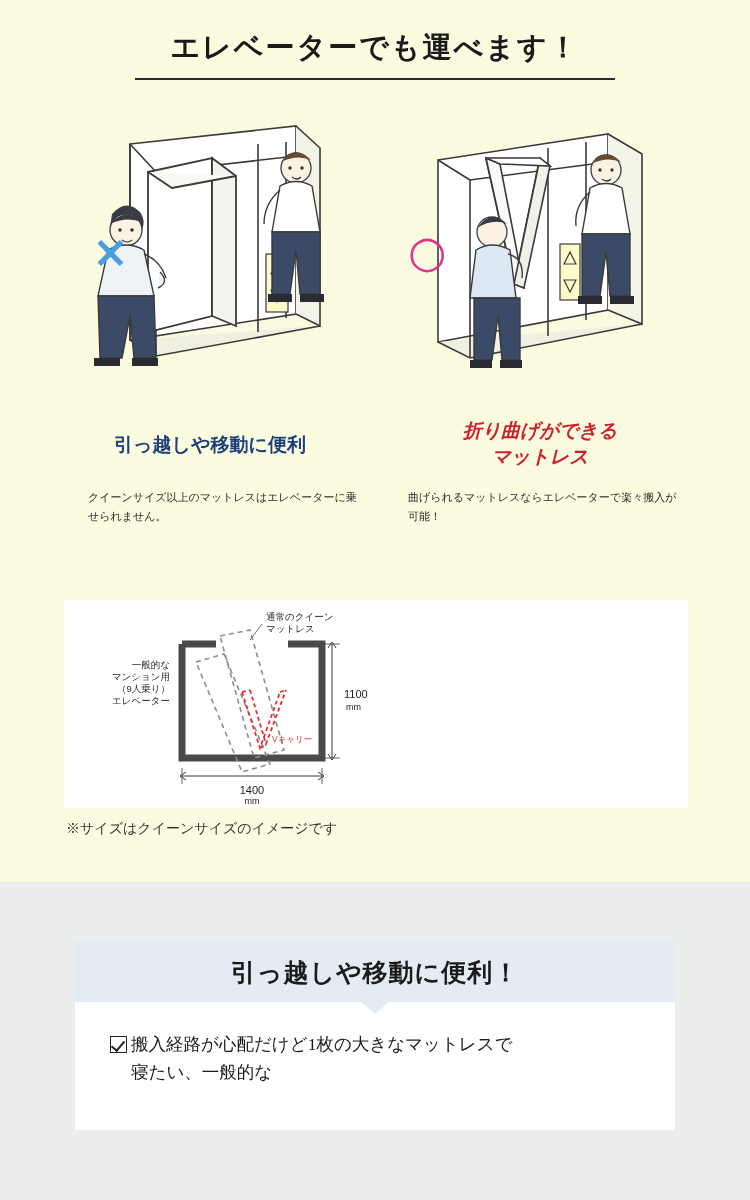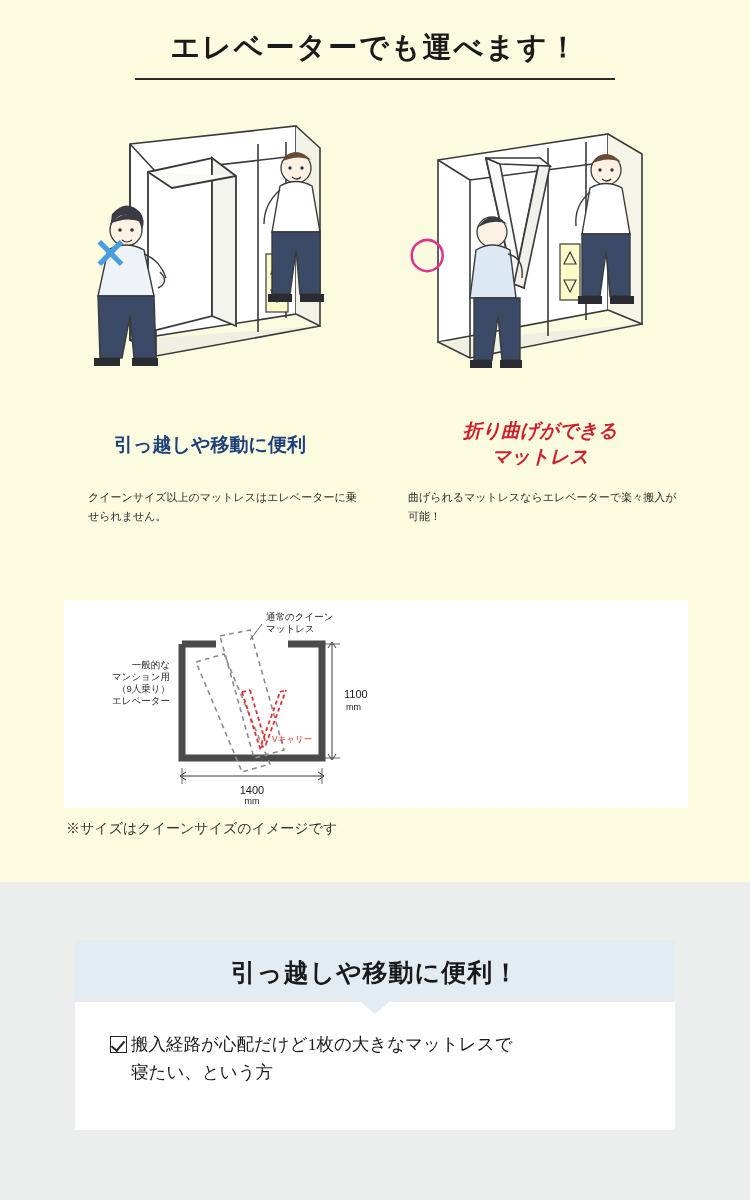--- a/index.html
+++ b/index.html
@@ -388,17 +388,17 @@
   <div class="rec-card"></div>
   <div class="rec-head">
     <span class="rtext">引っ越しや移動に便利！</span>
   </div>
   <div class="rec-arrow"></div>
 
   <div class="rec-item">
     <span class="check-box"></span>
     <span class="rec-text">
       <span>搬入経路が心配だけど1枚の大きなマットレスで</span><br>
-      <span>寝たい、という方</span>
+      <span>寝たい、一般的な</span>
     </span>
   </div>
 
 </div>
 
 </body></html>

